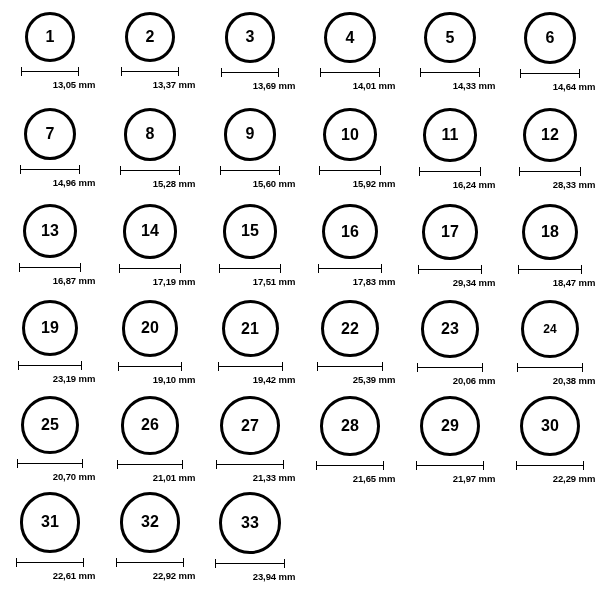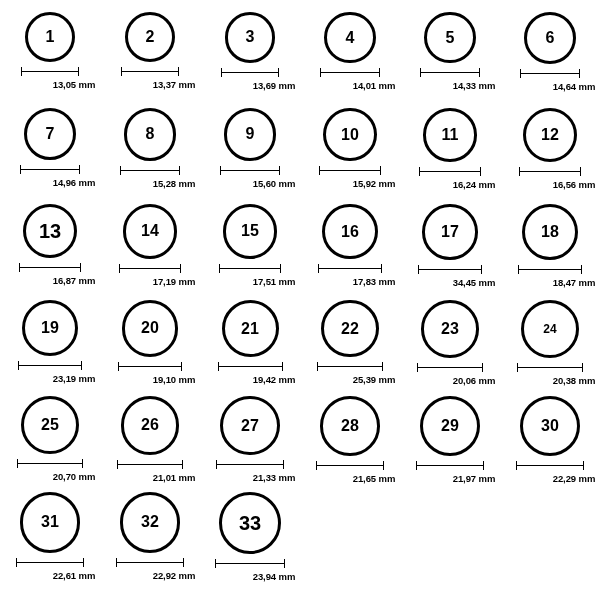--- a/index.html
+++ b/index.html
@@ -211,24 +211,24 @@
       </div>
       <div class="cell">
         <div class="ring" style="width: 53.9px; height: 53.9px; font-size: 16px;">
           <span class="ring-size">12</span>
         </div>
         <div class="measure" style="width: 61.9px;">
           <div class="bar"></div>
           <div class="tick"></div>
           <div class="tick"></div>
         </div>
-        <div class="mm-label">16,56 mm</div>
-      </div>
-      <div class="cell">
-        <div class="ring" style="width: 54.2px; height: 54.2px; font-size: 20px; text-align: center;">
+        <div class="mm-label">28,33 mm</div>
+      </div>
+      <div class="cell">
+        <div class="ring" style="width: 54.2px; height: 54.2px; font-size: 16px; text-align: center;">
           <span class="ring-size">13</span>
         </div>
         <div class="measure" style="width: 62.2px;">
           <div class="bar"></div>
           <div class="tick"></div>
           <div class="tick"></div>
         </div>
         <div class="mm-label">16,87 mm</div>
       </div>
       <div class="cell">
@@ -266,21 +266,21 @@
       </div>
       <div class="cell">
         <div class="ring" style="width: 55.6px; height: 55.6px; font-size: 16px;">
           <span class="ring-size">17</span>
         </div>
         <div class="measure" style="width: 63.6px;">
           <div class="bar"></div>
           <div class="tick"></div>
           <div class="tick"></div>
         </div>
-        <div class="mm-label">34,45 mm</div>
+        <div class="mm-label">29,34 mm</div>
       </div>
       <div class="cell">
         <div class="ring" style="width: 56px; height: 56px; font-size: 16px;">
           <span class="ring-size">18</span>
         </div>
         <div class="measure" style="width: 64px;">
           <div class="bar"></div>
           <div class="tick"></div>
           <div class="tick"></div>
         </div>
@@ -434,21 +434,21 @@
           <span class="ring-size">32</span>
         </div>
         <div class="measure" style="width: 68.9px;">
           <div class="bar"></div>
           <div class="tick"></div>
           <div class="tick"></div>
         </div>
         <div class="mm-label">22,92 mm</div>
       </div>
       <div class="cell">
-        <div class="ring" style="width: 62px; height: 62px; font-size: 20px;">
+        <div class="ring" style="width: 62px; height: 62px; font-size: 16px;">
           <span class="ring-size">33</span>
         </div>
         <div class="measure" style="width: 70px;">
           <div class="bar"></div>
           <div class="tick"></div>
           <div class="tick"></div>
         </div>
         <div class="mm-label">23,94 mm</div>
       </div>
     </div>

